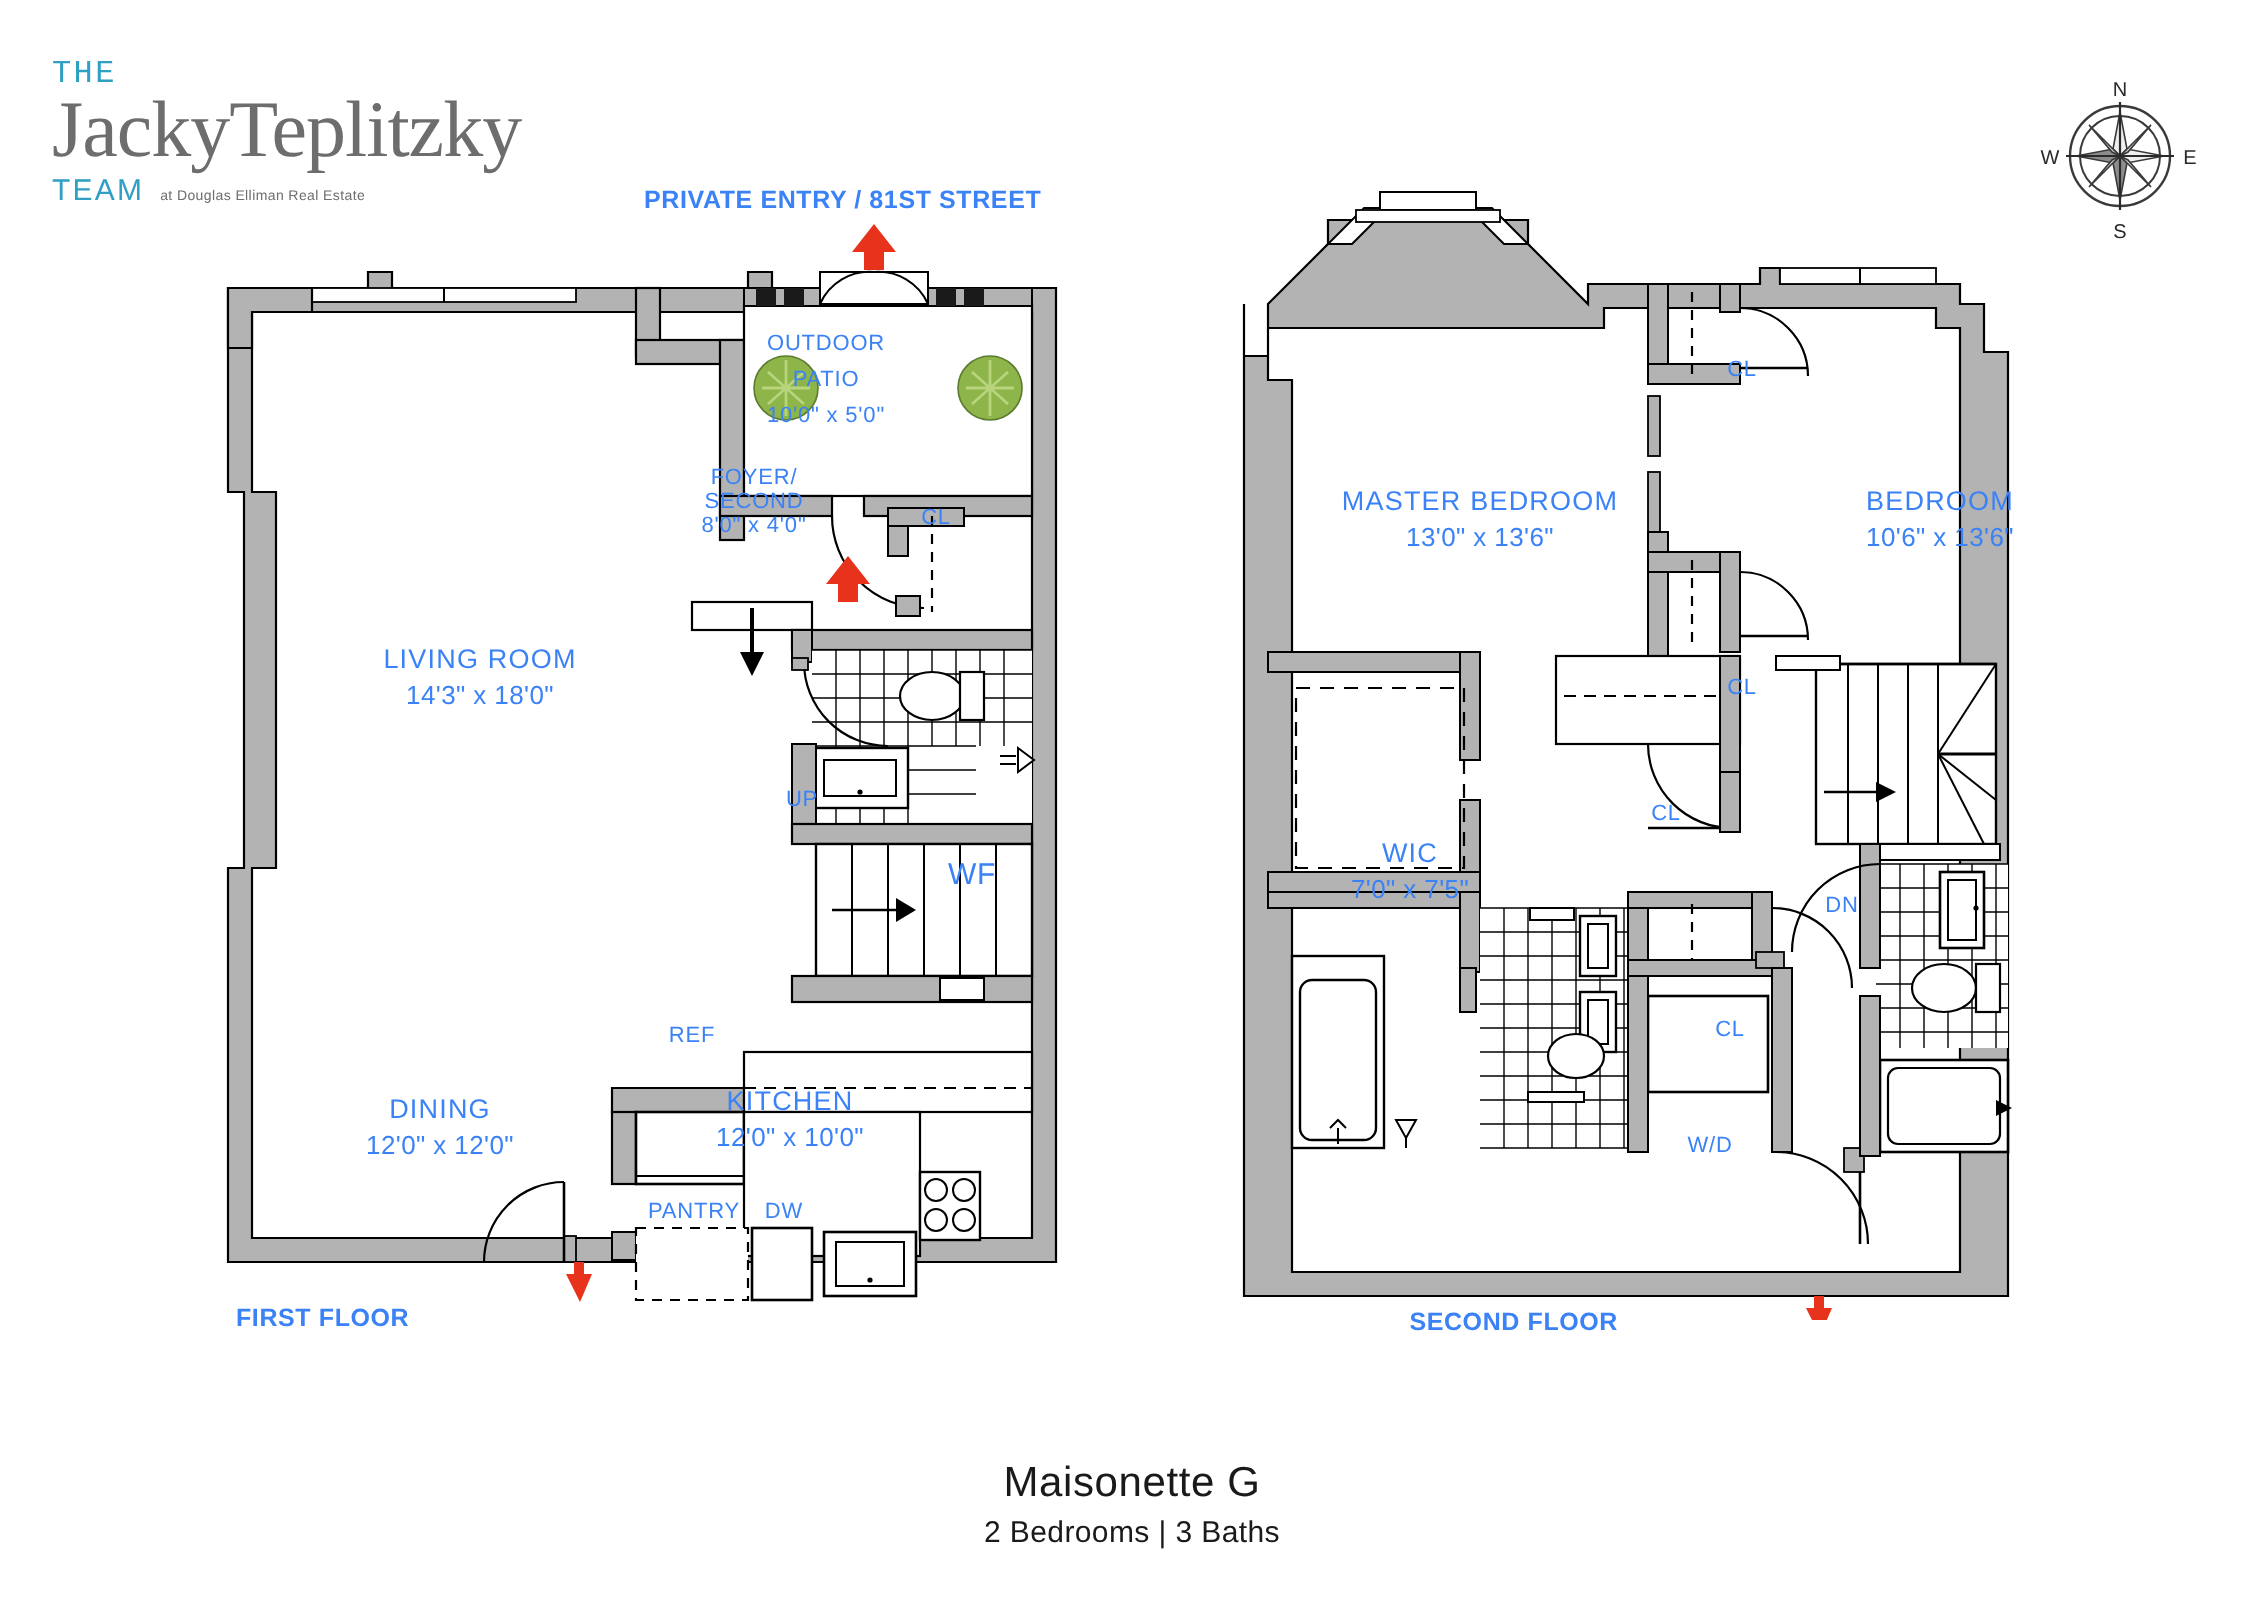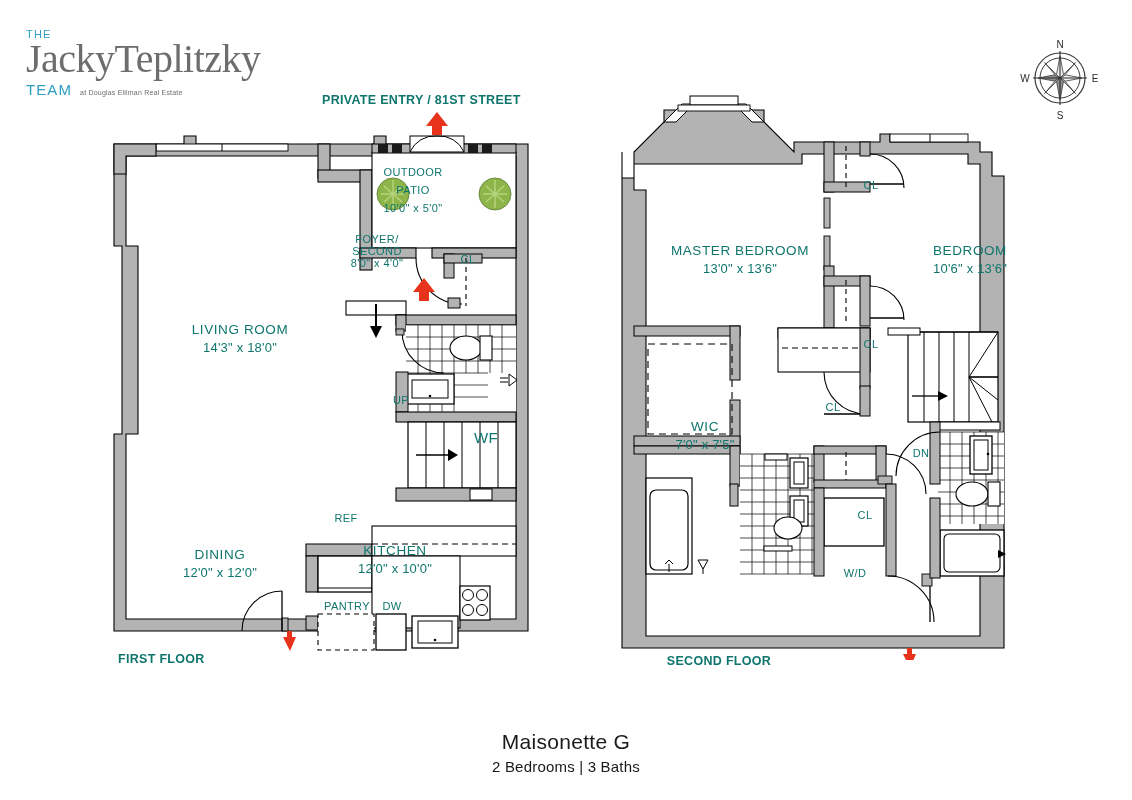--- a/index.html
+++ b/index.html
@@ -2,35 +2,35 @@
 <html><head>
 <meta charset="utf-8">
 <title>Maisonette G Floor Plan</title>
 <style>
   html,body{margin:0;padding:0;background:#ffffff;}
   body{width:1132px;height:800px;font-family:"Liberation Sans",sans-serif;position:relative;overflow:hidden;}
   .page{position:absolute;left:0;top:0;width:1132px;height:800px;}
 
   
   #logo{position:absolute;left:26px;top:28px;width:240px;height:78px;}
-  #logo .the{font-size:11px;letter-spacing:1.2px;color:#2f9fc4;font-family:Liberation Sans, sans-serif;}
+  #logo .the{font-size:16px;letter-spacing:1.2px;color:#2f9fc4;font-family:Liberation Mono, monospace;}
   #logo .name{font-size:40px;line-height:42px;color:#6d6d6d;font-family:Liberation Serif, serif;font-weight:300;letter-spacing:-0.5px;margin-top:-2px;}
   #logo .botrow{display:flex;align-items:flex-end;gap:8px;margin-top:1px;}
   #logo .team{font-size:15px;letter-spacing:1.1px;color:#2f9fc4;}
   #logo .dougs{font-size:7px;color:#6d6d6d;letter-spacing:.2px;padding-bottom:2px;}
 
   
   #compass{position:absolute;left:1012px;top:30px;width:96px;height:96px;}
 
   
   #floor1{position:absolute;left:96px;top:86px;}
   #floor2{position:absolute;left:612px;top:80px;}
 
   
-  .lbl{position:absolute;font-family:"Liberation Sans",sans-serif;color:#0f766e;text-align:center;white-space:nowrap;}
+  .lbl{position:absolute;font-family:"Liberation Sans",sans-serif;color:#3b82f6;text-align:center;white-space:nowrap;}
   .rm{font-size:13.5px;letter-spacing:.6px;line-height:18px;}
   .rm .dim{font-size:13px;letter-spacing:.2px;}
   .small{font-size:11px;letter-spacing:.4px;}
   .tiny{font-size:15px;letter-spacing:.3px;}
   .bold{font-weight:bold;font-size:12.5px;letter-spacing:.3px;}
 
   
   #caption{position:absolute;left:0;top:730px;width:1132px;text-align:center;color:#1a1a1a;}
   #caption .t1{font-size:21px;letter-spacing:.3px;font-weight:300;}
   #caption .t2{font-size:15px;letter-spacing:.2px;margin-top:4px;}
@@ -437,20 +437,20 @@
   <div class="lbl small" style="left:849px;top:509px;width:32px;">CL</div>
 
   <div class="lbl rm" style="left:645px;top:418px;width:120px;">
     <div>WIC</div>
     <div class="dim">7'0" x 7'5"</div>
   </div>
 
   <div class="lbl small" style="left:906px;top:447px;width:30px;">DN</div>
   <div class="lbl small" style="left:832px;top:567px;width:46px;">W/D</div>
 
-  <div class="lbl bold" style="left:629px;top:654px;width:180px;text-align:center;">SECOND FLOOR</div>
+  <div class="lbl bold" style="left:629px;top:654px;width:180px;text-align:right;">SECOND FLOOR</div>
 
   <div id="caption">
     <div class="t1">Maisonette G</div>
     <div class="t2">2 Bedrooms | 3 Baths</div>
   </div>
 
 </div>
 
 </body></html>

